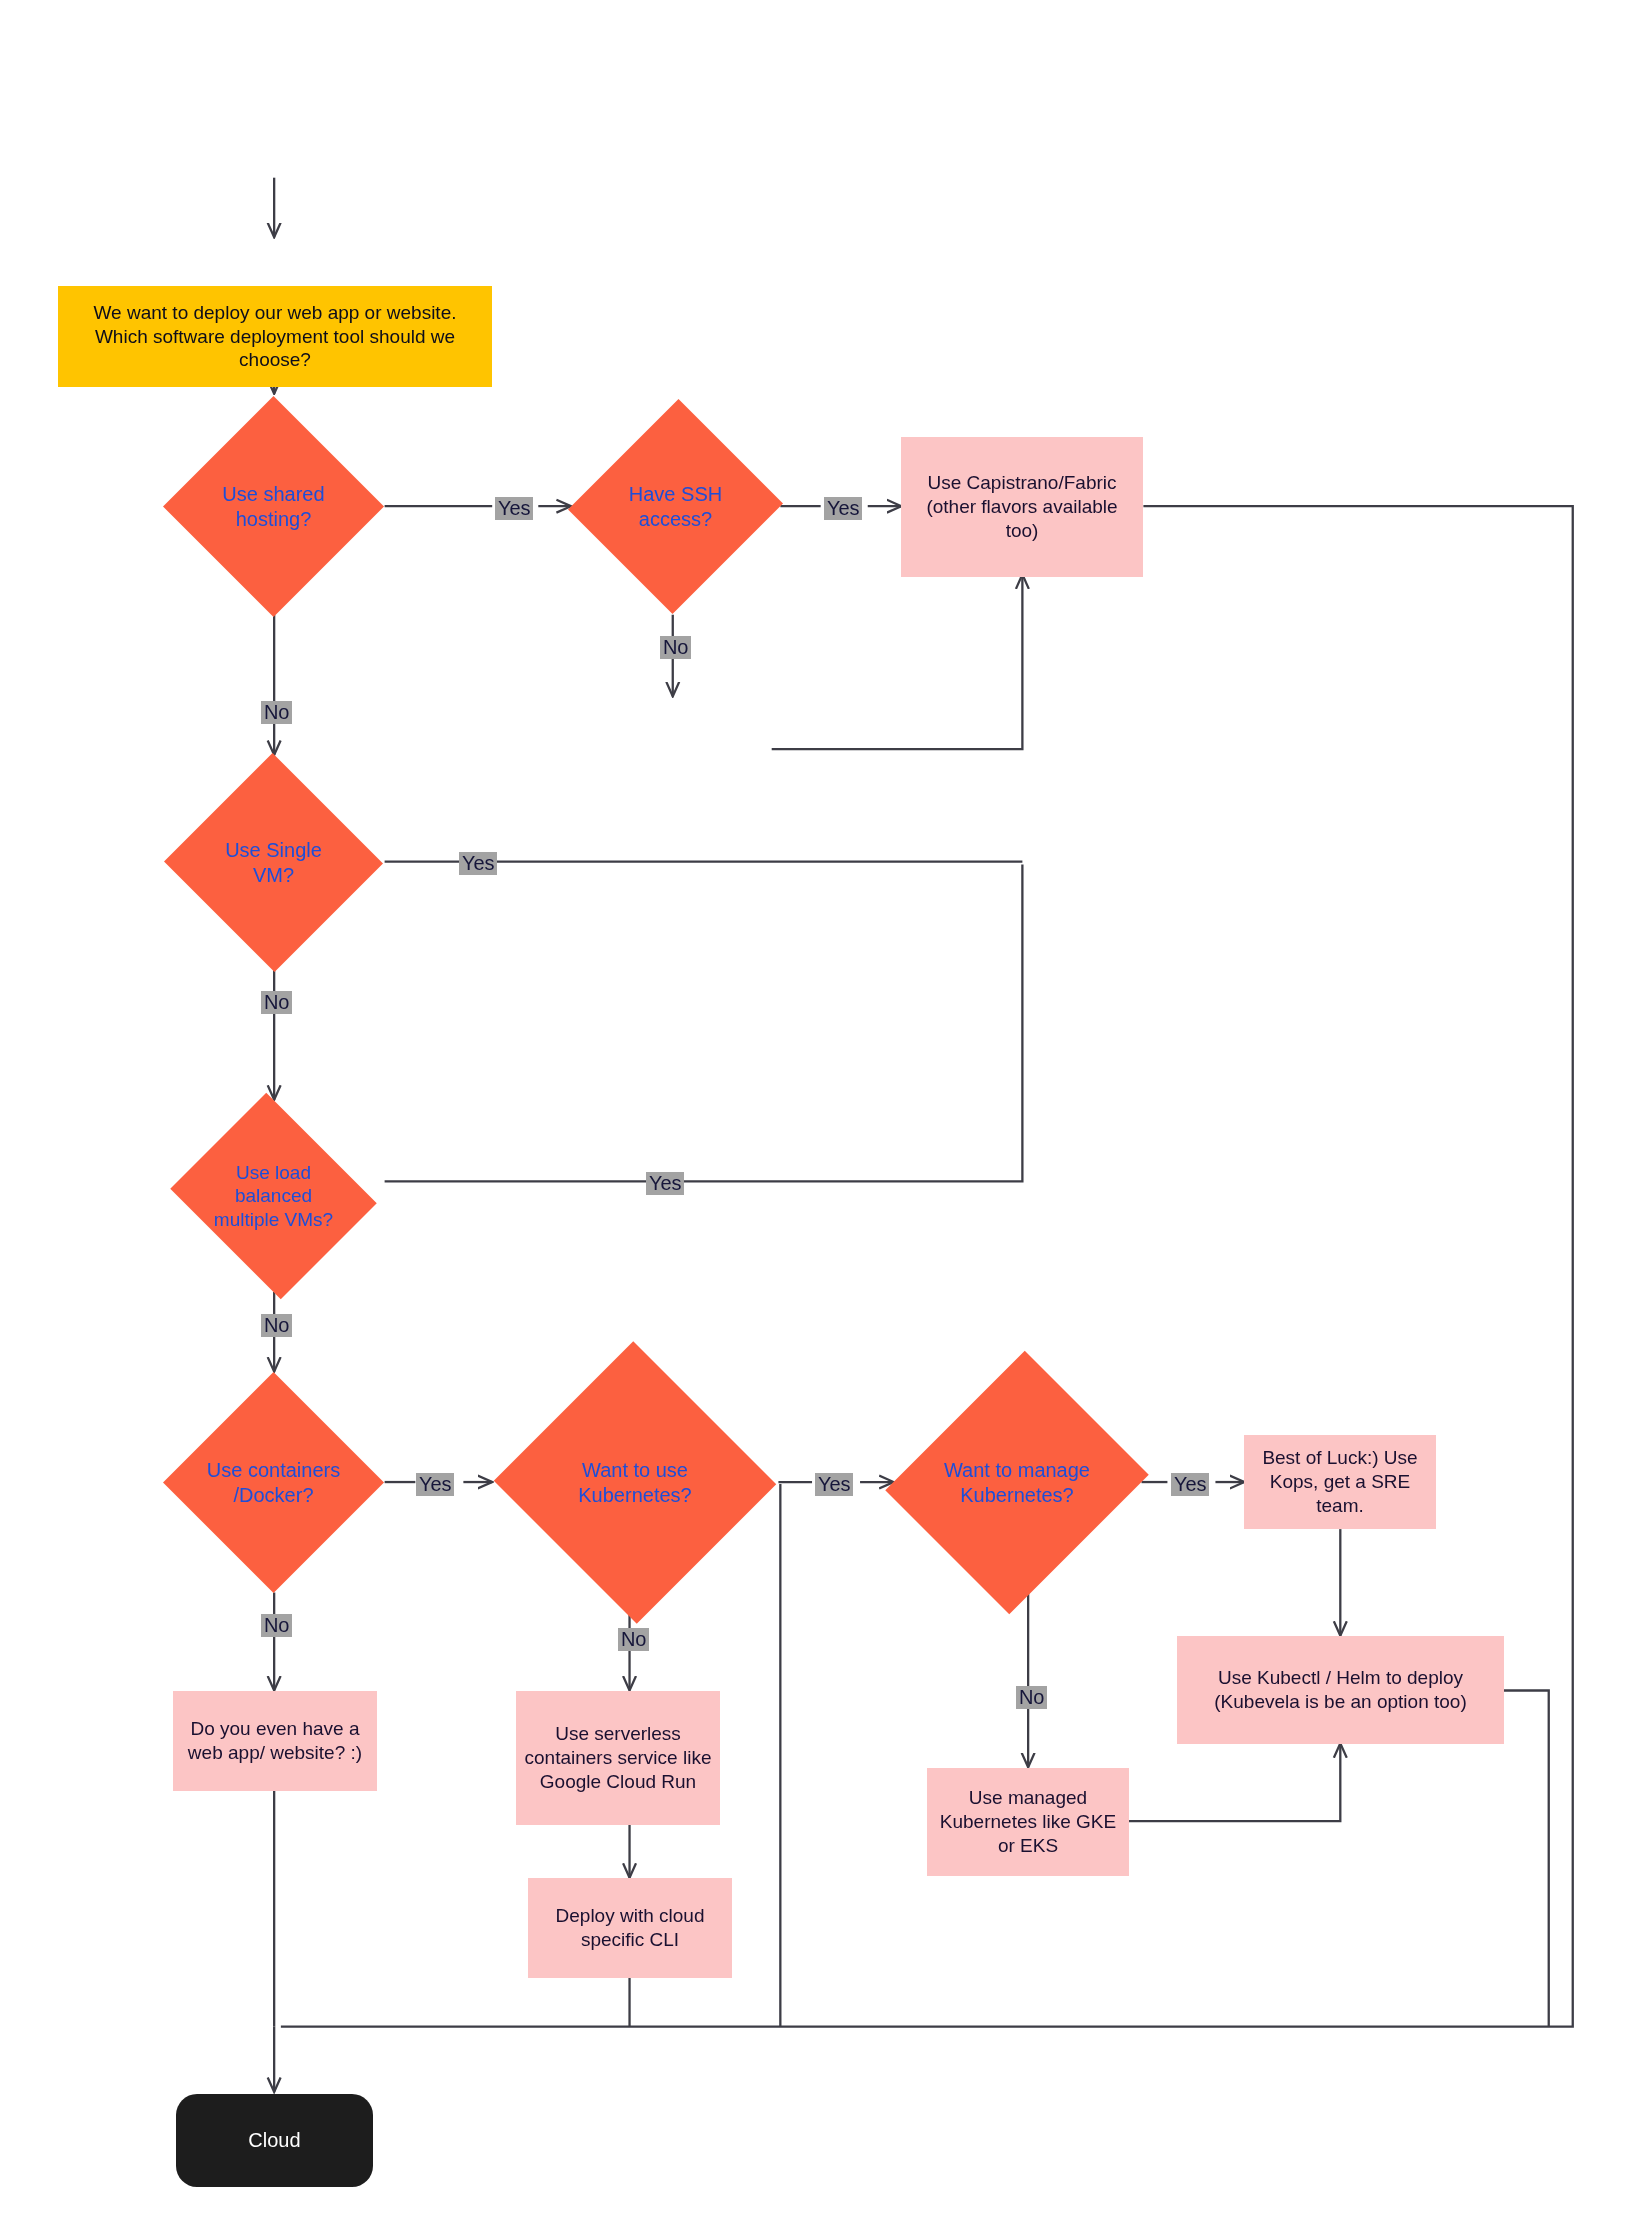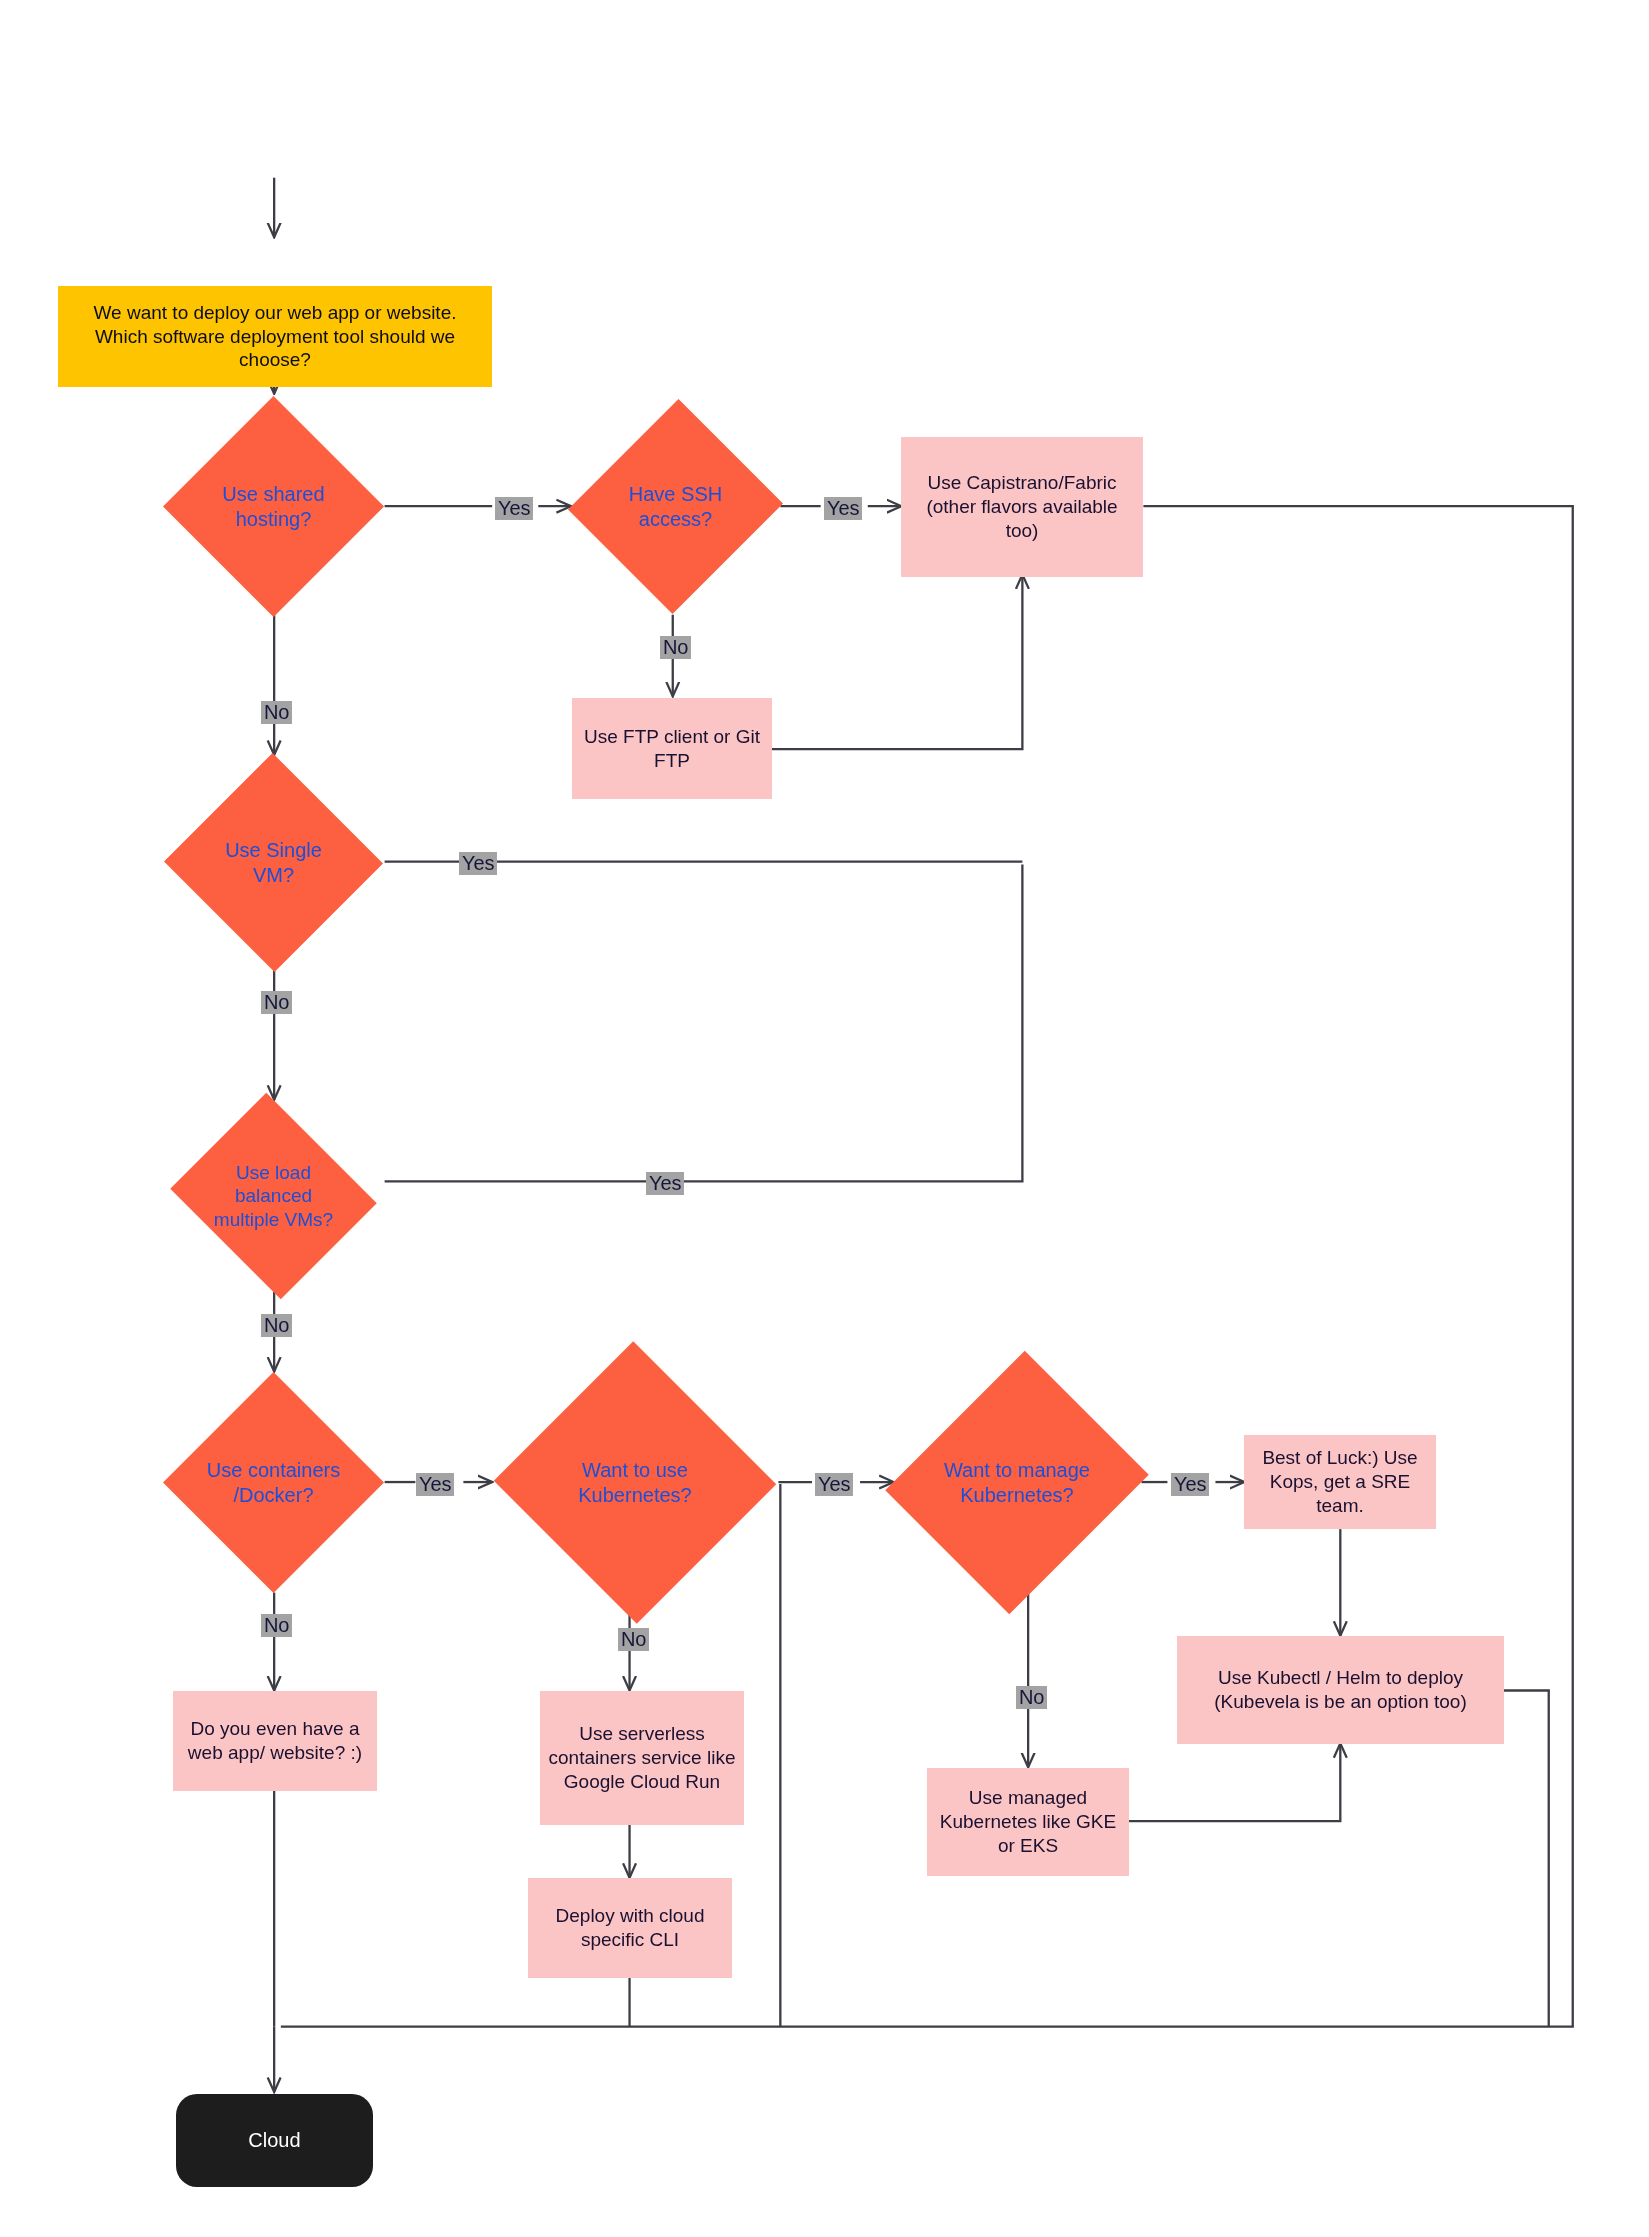--- a/index.html
+++ b/index.html
@@ -99,23 +99,20 @@
 
   <div class="node decision" style="left:571px;top:396px;width:209px;height:221px;">
     <div class="dshape"></div>
     <span class="dlabel">Have SSH access?</span>
   </div>
 
   <div class="node action" style="left:901px;top:437px;width:242px;height:140px;">
     <span>Use Capistrano/Fabric (other flavors available too)</span>
   </div>
 
-  <div class="node action" style="left:572px;top:698px;width:200px;height:101px;">
-    <span>Use FTP client or Git FTP</span>
-  </div>
 
   <div class="node decision" style="left:163px;top:754px;width:221px;height:217px;">
     <div class="dshape"></div>
     <span class="dlabel">Use Single VM?</span>
   </div>
 
   <div class="node decision" style="left:163px;top:1100px;width:221px;height:192px;font-size:19px;">
     <div class="dshape"></div>
     <span class="dlabel">Use load balanced multiple VMs?</span>
   </div>
@@ -144,21 +141,21 @@
   </div>
 
   <div class="node action" style="left:927px;top:1768px;width:202px;height:108px;">
     <span>Use managed Kubernetes like GKE or EKS</span>
   </div>
 
   <div class="node action" style="left:173px;top:1691px;width:204px;height:100px;">
     <span>Do you even have a web app/ website? :)</span>
   </div>
 
-  <div class="node action" style="left:540px;top:1691px;width:204px;height:134px;align-items:center;">
+  <div class="node action" style="left:516px;top:1691px;width:204px;height:134px;align-items:center;">
     <span>Use serverless containers service like Google Cloud Run</span>
   </div>
 
   <div class="node action" style="left:528px;top:1878px;width:204px;height:100px;">
     <span>Deploy with cloud specific CLI</span>
   </div>
 
   <div class="node terminal" style="left:176px;top:2094px;width:197px;height:93px;">
     <span>Cloud</span>
   </div>

